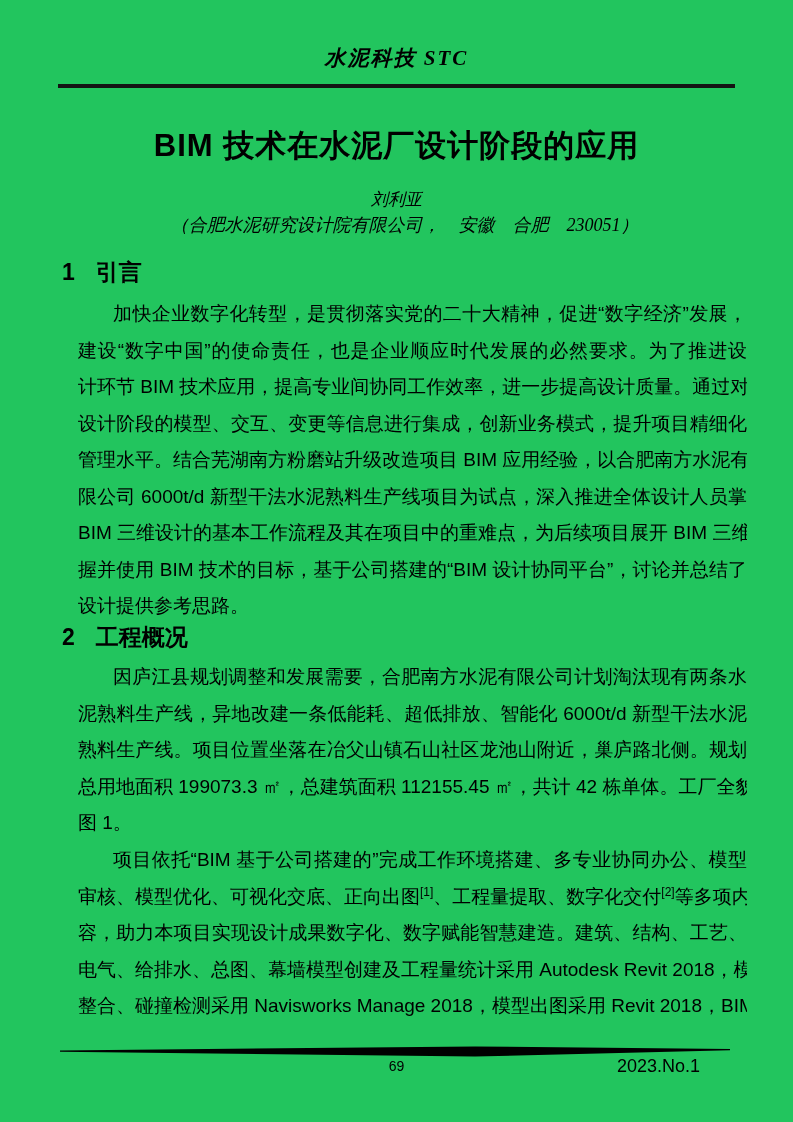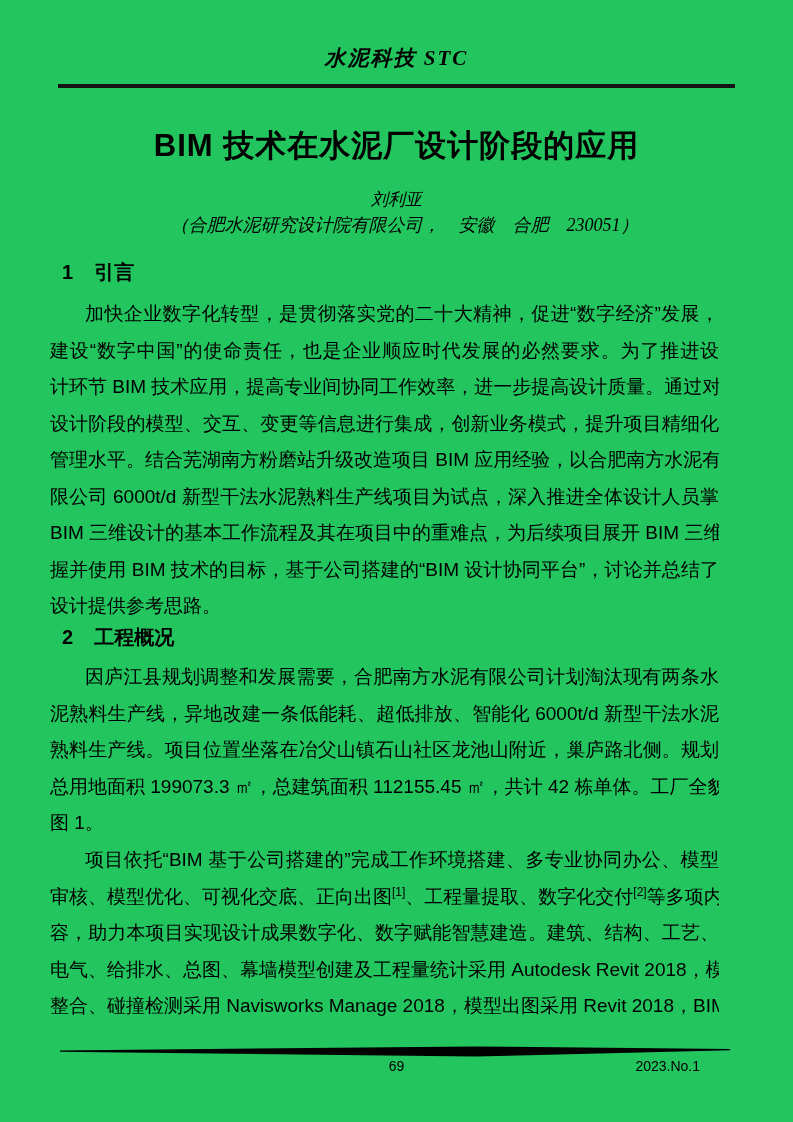--- a/index.html
+++ b/index.html
@@ -66,31 +66,31 @@
     font-size: 18px;
     line-height: 28px;
   }
 
   
   .sec-heading {
     position: absolute;
     left: 62px;
     width: 669px;
     margin: 0;
-    font-size: 20px;
+    font-size: 23px;
     font-weight: 700;
     line-height: 30px;
   }
   #sec1-heading { top: 257px; }
   #sec2-heading { top: 622px; }
   .sec-no { display: inline-block; margin-right: 21px; }
 
   .para {
     position: absolute;
-    left: 50px;
+    left: 78px;
     width: 669px;
   }
   #para-1 { top: 296px; }
   #para-2 { top: 659px; }
   #para-3 { top: 842px; }
 
   .bodyline {
     height: 36.5px;
     line-height: 36.5px;
     font-size: 19px;
@@ -121,21 +121,21 @@
     top: 1057px; left: 0;
     width: 100%;
     text-align: center;
     font-size: 14px;
     line-height: 18px;
   }
   .issue-label {
     position: absolute;
     top: 1057px;
     right: 93px;
-    font-size: 14px;
+    font-size: 18px;
     line-height: 18px;
   }
 </style>
 </head>
 <body>
 
 <div class="page">
 
   <div class="journal-title">水泥科技 STC</div>
   <div class="header-rule"></div>

